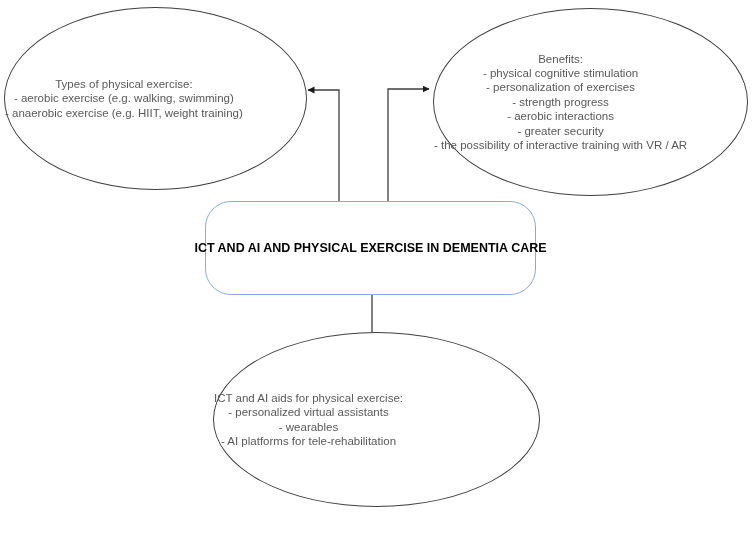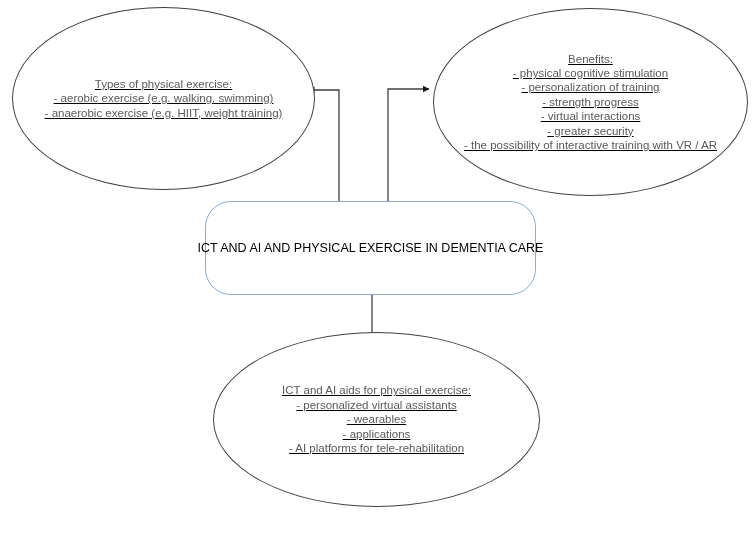--- a/index.html
+++ b/index.html
@@ -23,47 +23,46 @@
   .connectors{
     position:absolute;left:0;top:0;width:752px;height:539px;
     pointer-events:none;
   }
   .ellipse{
     position:absolute;
     border:1.4px solid var(--ellipse-outline);
     border-radius:50%;
     display:flex;
     align-items:center;
-    justify-content:center;
+    justify-content:flex-start;
     box-sizing:border-box;
     background:var(--background);
-    text-decoration:underline;
   }
   .ellipse .txt{
     text-align:center;
     color:var(--ellipse-text);
     font-size:11.5px;
     line-height:14.4px;
   }
   .ellipse .txt div{white-space:nowrap;}
-  .ellipse-left  {left:12px;   top:7px;   width:303px; height:183px;}
+  .ellipse-left  {left:4px;   top:7px;   width:303px; height:183px;}
   .ellipse-right {left:433px; top:8px;   width:315px; height:188px;}
   .ellipse-bottom{left:213px; top:332px; width:327px; height:175px;}
   .center-box{
     position:absolute;
     left:205px; top:201px; width:331px; height:94px;
     border:1.5px solid var(--box-border);
     border-radius:26px;
     box-sizing:border-box;
     background:var(--background);
     display:flex;align-items:center;justify-content:center;
   }
   .center-box .label{
     color:var(--box-text);
-    font-weight:normal;
+    font-weight:bold;
     font-size:12.5px;
     letter-spacing:0px;
     text-align:right;
     white-space:nowrap;
   }
 </style>
 </head>
 <body>
 
 <div class="canvas">
@@ -84,35 +83,34 @@
       <div>Types of physical exercise:</div>
       <div>- aerobic exercise (e.g. walking, swimming)</div>
       <div>- anaerobic exercise (e.g. HIIT, weight training)</div>
     </div>
   </div>
 
   <div class="ellipse ellipse-right">
     <div class="txt">
       <div>Benefits:</div>
       <div>- physical cognitive stimulation</div>
-      <div>- personalization of training</div>
+      <div>- personalization of exercises</div>
       <div>- strength progress</div>
-      <div>- virtual interactions</div>
+      <div>- aerobic interactions</div>
       <div>- greater security</div>
       <div>- the possibility of interactive training with VR / AR</div>
     </div>
   </div>
 
   <div class="center-box">
     <div class="label">ICT AND AI AND PHYSICAL EXERCISE IN DEMENTIA CARE</div>
   </div>
 
   <div class="ellipse ellipse-bottom">
     <div class="txt">
       <div>ICT and AI aids for physical exercise:</div>
       <div>- personalized virtual assistants</div>
       <div>- wearables</div>
-      <div>- applications</div>
       <div>- AI platforms for tele-rehabilitation</div>
     </div>
   </div>
 
 </div>
 
 </body></html>

